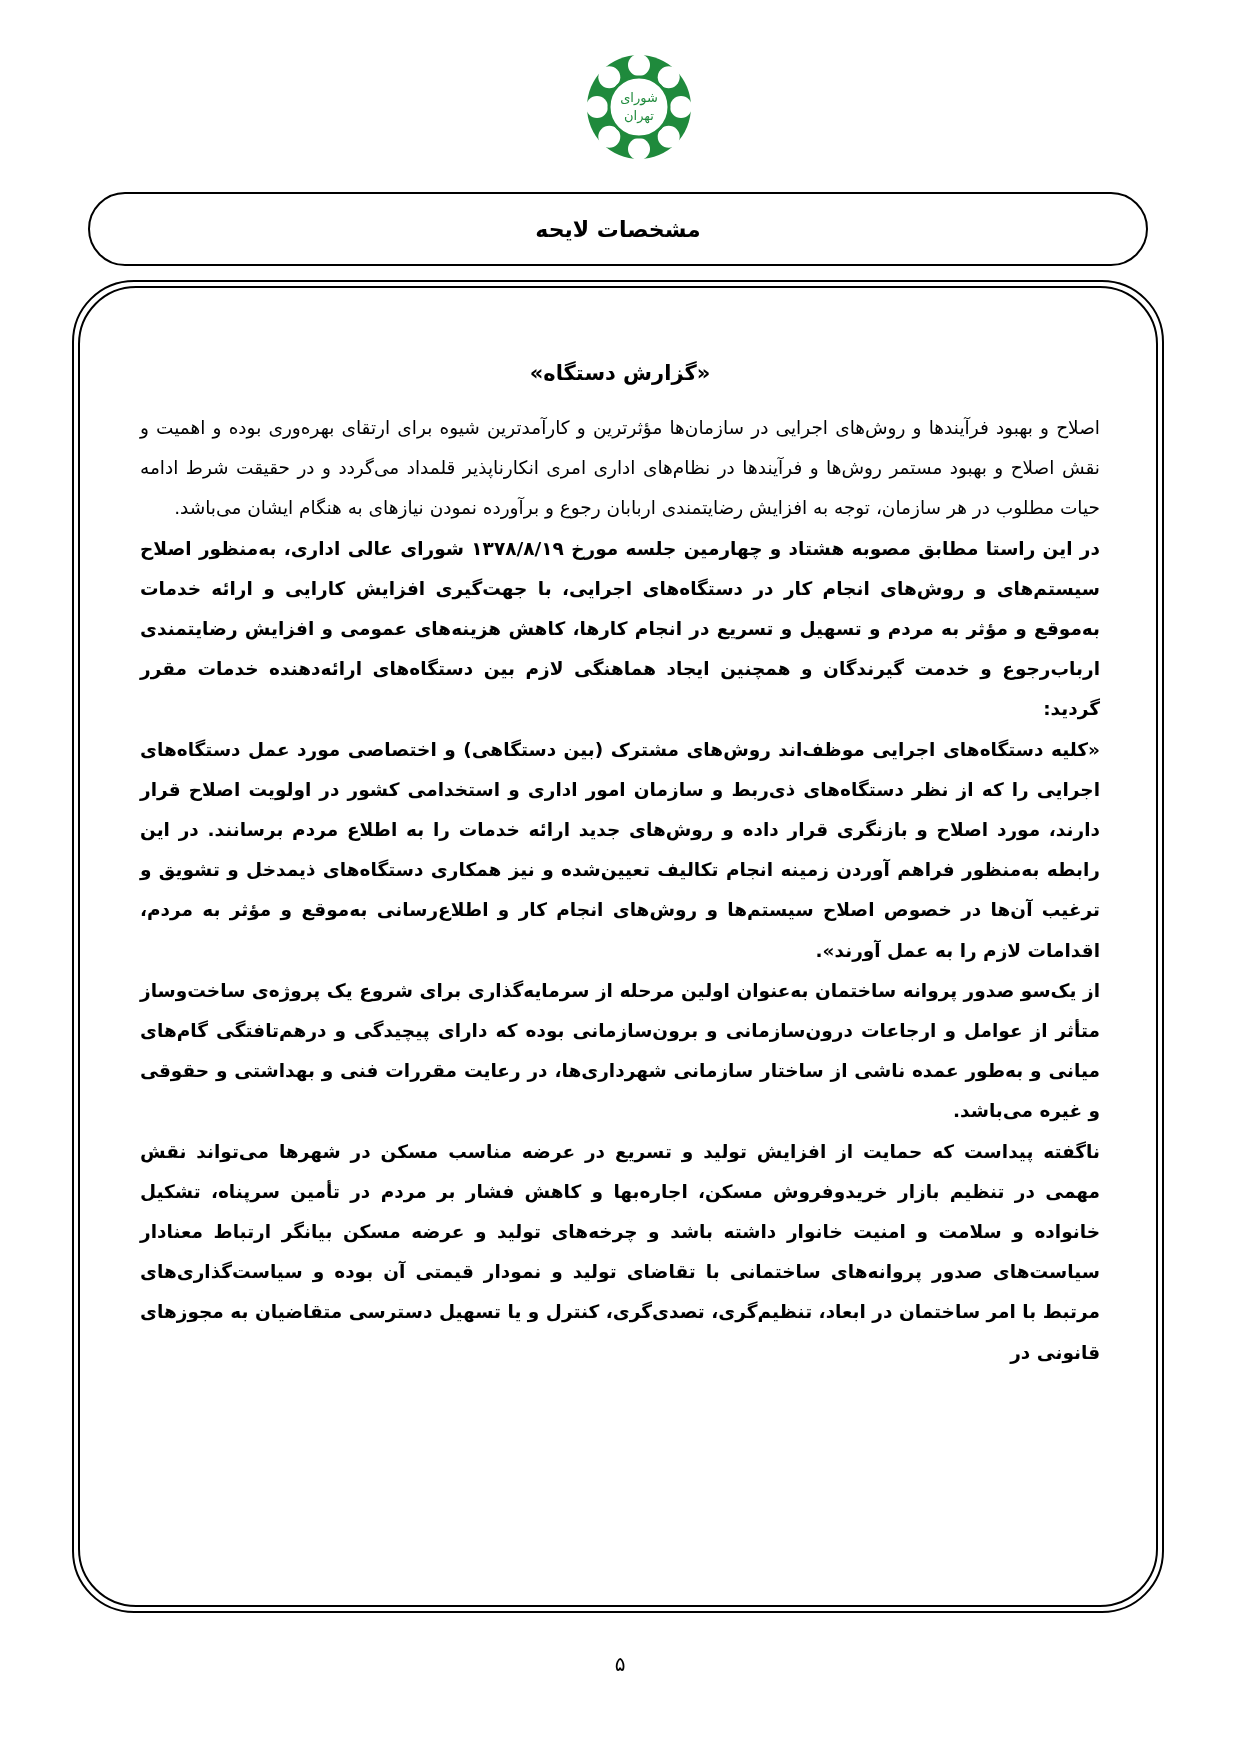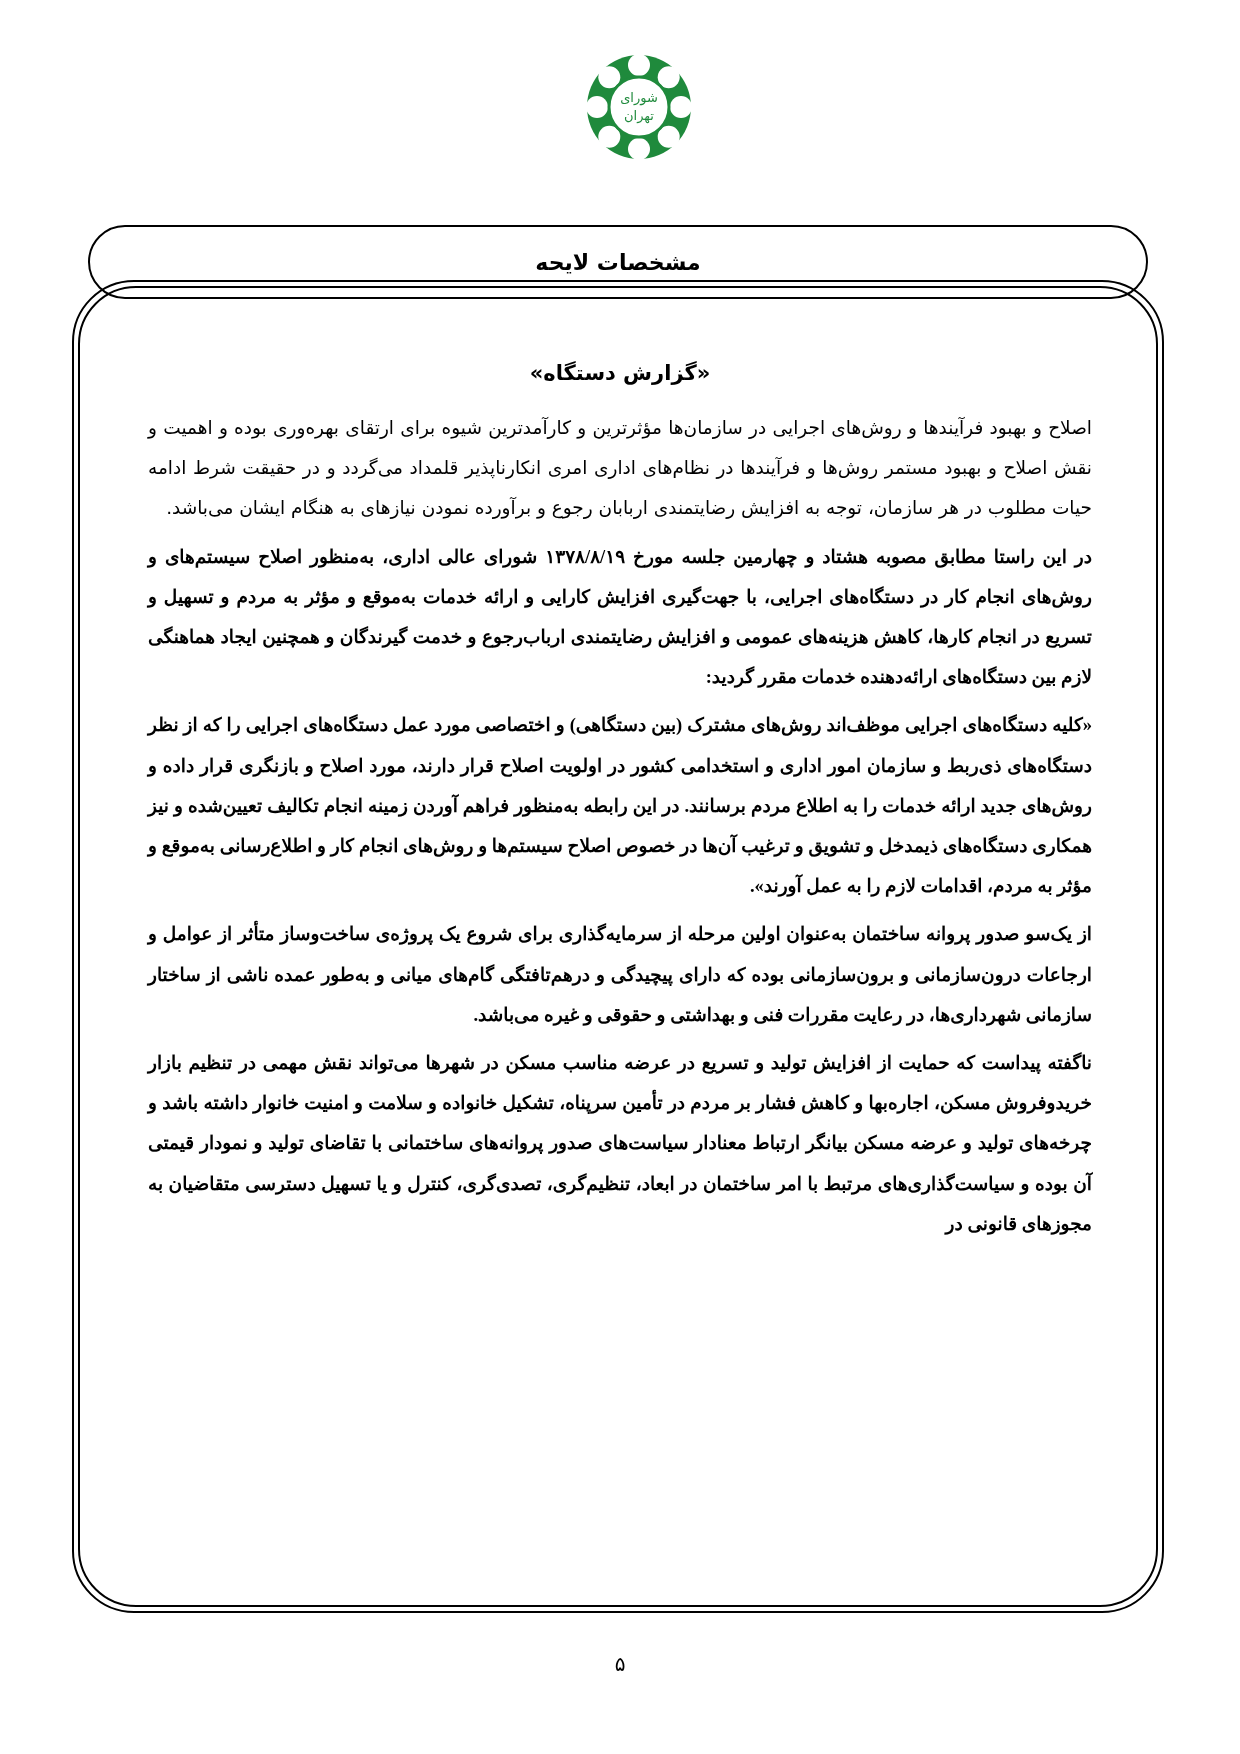--- a/index.html
+++ b/index.html
@@ -27,21 +27,20 @@
     left: 88px;
     top: 192px;
     width: 1060px;
     height: 74px;
     border: 2px solid #000;
     border-radius: 40px;
     box-sizing: border-box;
     display: flex;
     align-items: center;
     justify-content: center;
-    margin-top: 33px;
   }
   .header-title {
     font-size: 22px;
     font-weight: bold;
   }
   .frame-outer {
     position: absolute;
     left: 72px;
     top: 280px;
     width: 1092px;
@@ -71,25 +70,24 @@
     font-size: 21px;
     font-weight: bold;
     margin: 0 0 20px 0;
     line-height: 30px;
   }
   .para {
     font-size: 18.5px;
     line-height: 40.2px;
     text-align: justify;
     text-align-last: right;
-    margin: 8px;
+    margin: 0;
   }
   .para.bold {
     font-weight: bold;
-    font-family: Liberation Serif, serif;
   }
   .page-number {
     position: absolute;
     left: 0;
     width: 1240px;
     top: 1652px;
     text-align: center;
     font-size: 20px;
   }
 </style>

